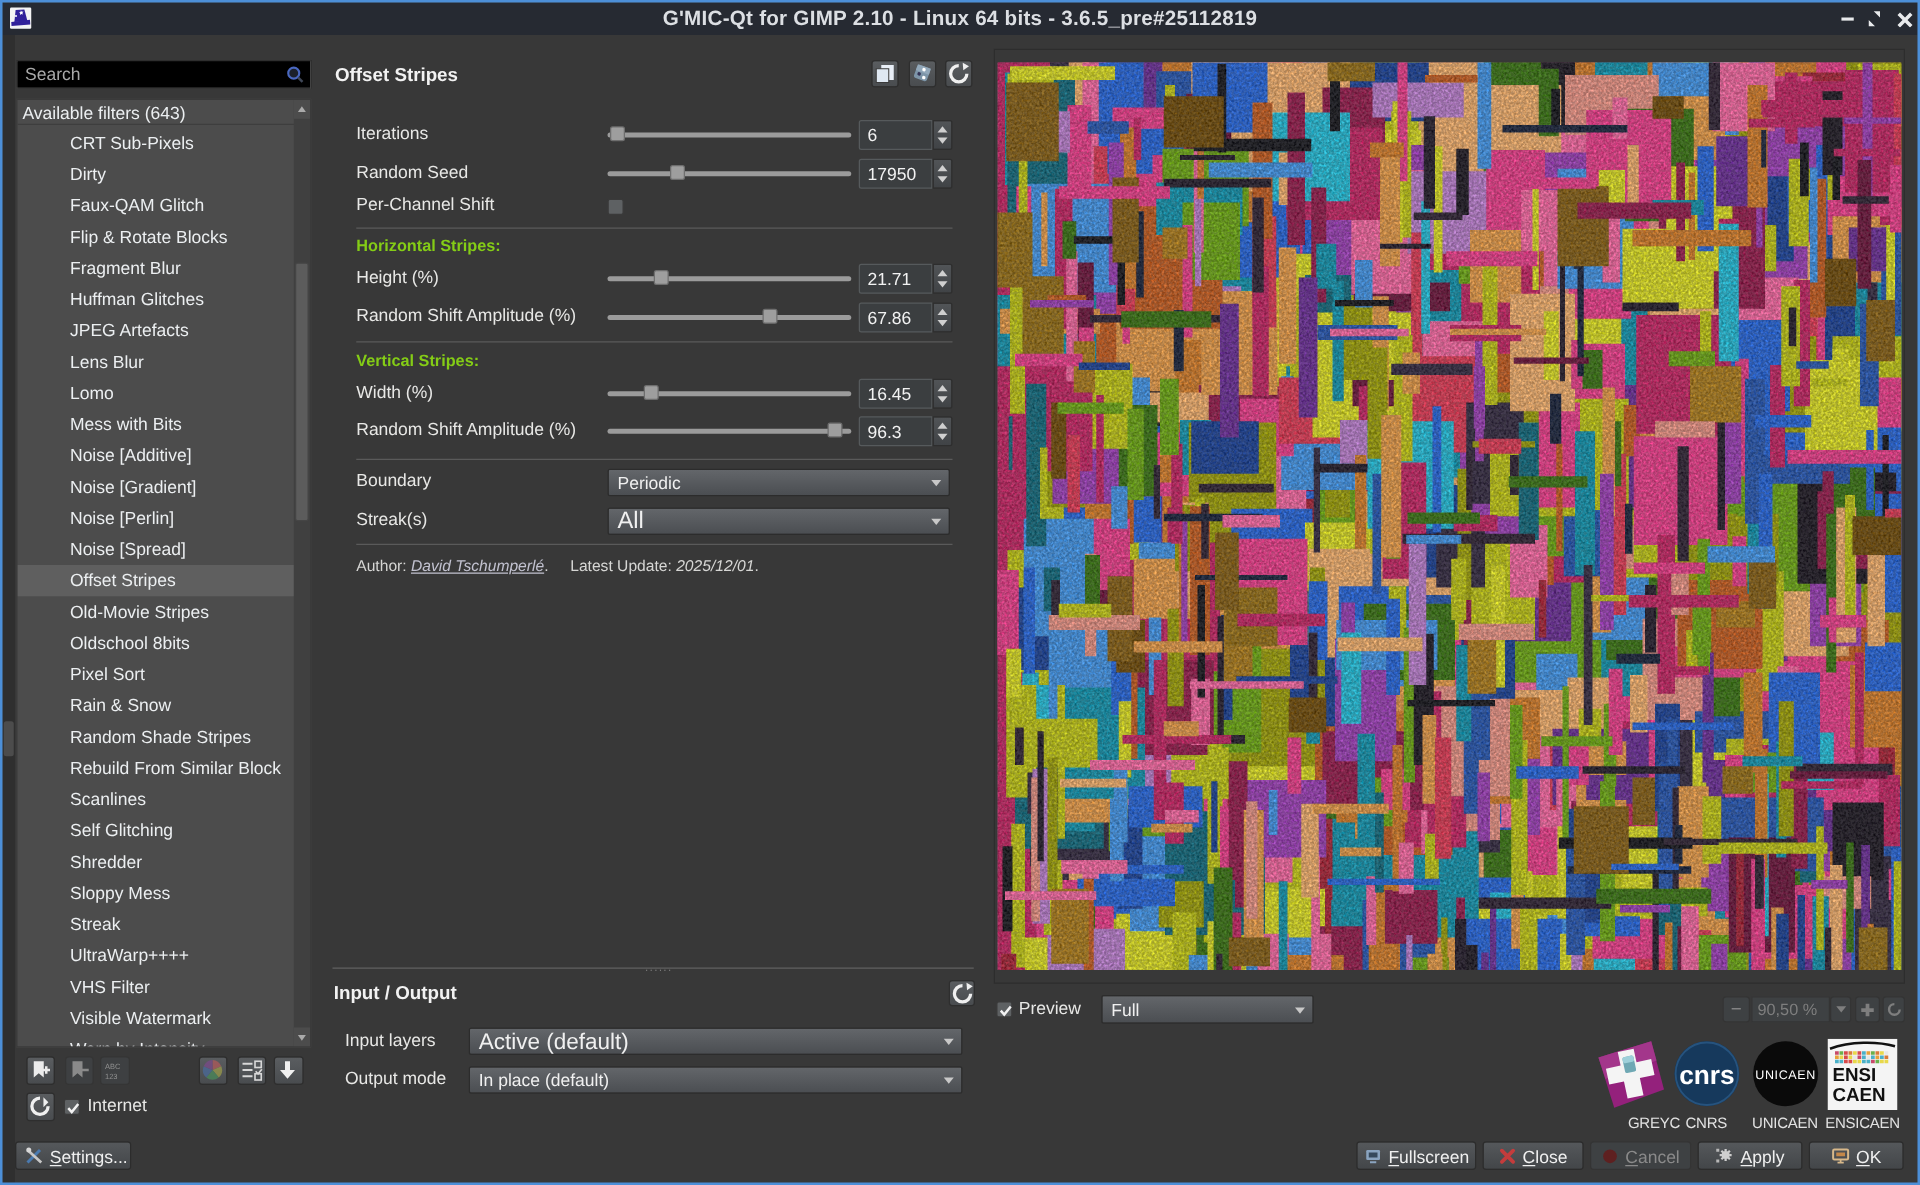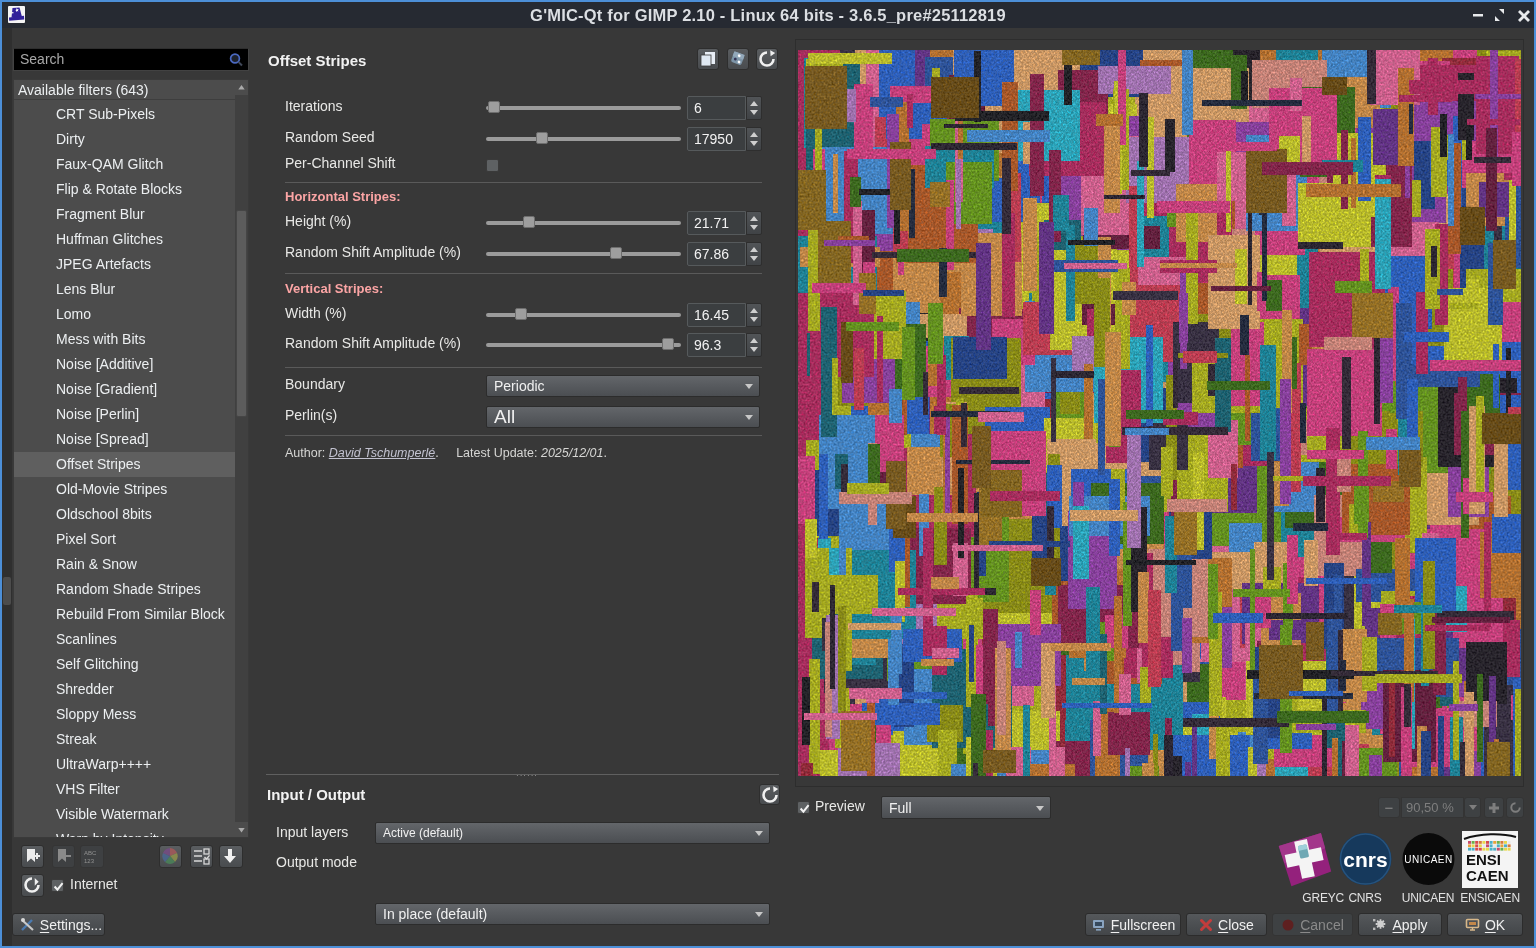--- a/index.html
+++ b/index.html
@@ -16,21 +16,21 @@
 .frow span{padding-left:42px;}
 .fsel{background:#5f5f5f;}
 #sbar{position:absolute;right:0;top:0;width:13px;height:757px;background:#404040;}
 .sbtn{position:absolute;left:0;width:13px;height:15px;background:#4c4c4c;}
 #sthumb{position:absolute;left:1px;top:130px;width:11px;height:207px;background:#5c5c5c;border:1px solid #454545;border-radius:2px;}
 
 .tbtn{background:linear-gradient(#5a5d60,#494c4f);border:1px solid #2e2e2e;border-radius:3px;}
 .tbtn.dis{background:#3e4042;border-color:#353535;}
 
 .plabel{color:#e8e8e6;font-size:14px;white-space:nowrap;}
-.orange{color:#fca5a5;font-weight:bold;font-size:13px;}
+.orange{color:#84cc16;font-weight:bold;font-size:13px;}
 .sep{background:#5a5a5a;height:1px;}
 .slider-track{position:absolute;height:4px;background:#9b9b9b;border-radius:2px;}
 .slider-handle{position:absolute;width:12px;height:12px;background:#9e9e9e;border:1px solid #6e6e6e;border-radius:2px;}
 .spinbox{position:absolute;background:#3b3e40;border:1px solid #565a5c;border-radius:2px 0 0 2px;color:#f2f2f2;font-size:14px;padding-left:6px;}
 .spinarrows{position:absolute;width:16px;background:linear-gradient(#515457,#404346);border:1px solid #2e2e2e;border-radius:0 2px 2px 0;}
 .combo{position:absolute;background:linear-gradient(#63666a,#4b4e52);border:1px solid #2c2c2c;border-radius:2px;color:#f0f0f0;font-size:14px;}
 .combo .ct{position:absolute;left:7px;top:0;bottom:0;display:flex;align-items:center;}
 .carr{position:absolute;right:6px;top:50%;margin-top:-2px;width:0;height:0;border-left:4px solid transparent;border-right:4px solid transparent;border-top:5px solid #c8c8c8;}
 
 .pbtn{position:absolute;background:linear-gradient(#55585b,#434649);border:1px solid #2c2c2c;border-radius:3px;color:#f0f0f0;font-size:14px;display:flex;align-items:center;justify-content:center;gap:5px;}
@@ -221,41 +221,41 @@
 <div class="spinarrows" style="left:746px;top:333px;height:24px"><svg width="14" height="22" viewBox="0 0 14 22">
       <path d="M7 4.0 l4 5 h-8 z" fill="#cfcfcf"></path>
       <path d="M7 18.0 l-4 -5 h8 z" fill="#cfcfcf"></path>
     </svg></div>
 <div class="sep abs" style="left:285px;top:367px;width:477px"></div>
 <div class="plabel abs" style="left:285px;top:376px">Boundary</div>
 <div class="combo" style="left:486px;top:375px;width:274px;height:22px">
     <div class="ct" style="font-size:14px">Periodic</div>
     <div class="carr"></div>
   </div>
-<div class="plabel abs" style="left:285px;top:407px">Perlin(s)</div>
+<div class="plabel abs" style="left:285px;top:407px">Streak(s)</div>
 <div class="combo" style="left:486px;top:406px;width:274px;height:22px">
     <div class="ct" style="font-size:19px">All</div>
     <div class="carr"></div>
   </div>
 <div class="sep abs" style="left:285px;top:435px;width:477px"></div>
 <div class="abs" style="left:285px;top:446px;font-size:12.5px;color:#d6d6d4">Author: <span style="font-style:italic;text-decoration:underline;color:#c2c2d0">David Tschumperlé</span>.&nbsp;&nbsp;&nbsp;&nbsp;&nbsp;Latest Update: <span style="font-style:italic">2025/12/01</span>.</div>
 <div class="sep abs" style="left:266px;top:774px;width:513px;background:#606060"></div>
 <div class="abs" style="left:516px;top:771px;color:#9a9a9a;font-size:8px;letter-spacing:1px">······</div>
 <div class="abs" style="left:267px;top:786px;color:#f2f2f2;font-weight:bold;font-size:15px">Input / Output</div>
 <div class="abs tbtn" style="left:759px;top:784px;width:21px;height:21px"><svg width="20" height="20" viewBox="0 0 20 20">
       <path d="M10 3.5 a6.5 6.5 0 1 0 6.5 6.5" fill="none" stroke="#f0f0f0" stroke-width="2.6"></path>
       <path d="M13.2 1.2 l5 2.8 -4.6 3.2 z" fill="#f0f0f0"></path>
     </svg></div>
 <div class="plabel abs" style="left:276px;top:824px">Input layers</div>
 <div class="combo" style="left:375px;top:822px;width:395px;height:22px">
-    <div class="ct" style="font-size:12px">Active (default)</div>
+    <div class="ct" style="font-size:18px">Active (default)</div>
     <div class="carr"></div>
   </div>
 <div class="plabel abs" style="left:276px;top:854px">Output mode</div>
-<div class="combo" style="left:375px;top:903px;width:395px;height:22px">
+<div class="combo" style="left:375px;top:853px;width:395px;height:22px">
     <div class="ct" style="font-size:14px">In place (default)</div>
     <div class="carr"></div>
   </div>
 <div class="abs" style="left:795px;top:39px;width:729px;height:748px;border:1px solid #2d2d2d"></div>
 <div class="abs" style="left:798px;top:50px;width:723px;height:726px;filter:saturate(1.26) contrast(1.03) brightness(1.07)">
     <svg width="723" height="726" viewBox="0 0 723 726" xmlns="http://www.w3.org/2000/svg" style="display:block">
       <defs>
         <filter id="txd" x="0" y="0" width="100%" height="100%">
           <feTurbulence type="fractalNoise" baseFrequency="0.5" numOctaves="2" seed="7" stitchTiles="stitch"></feTurbulence>
           <feColorMatrix type="matrix" values="0 0 0 0 0  0 0 0 0 0  0 0 0 0 0  1.1 1.1 1.1 0 -0.9"></feColorMatrix>

